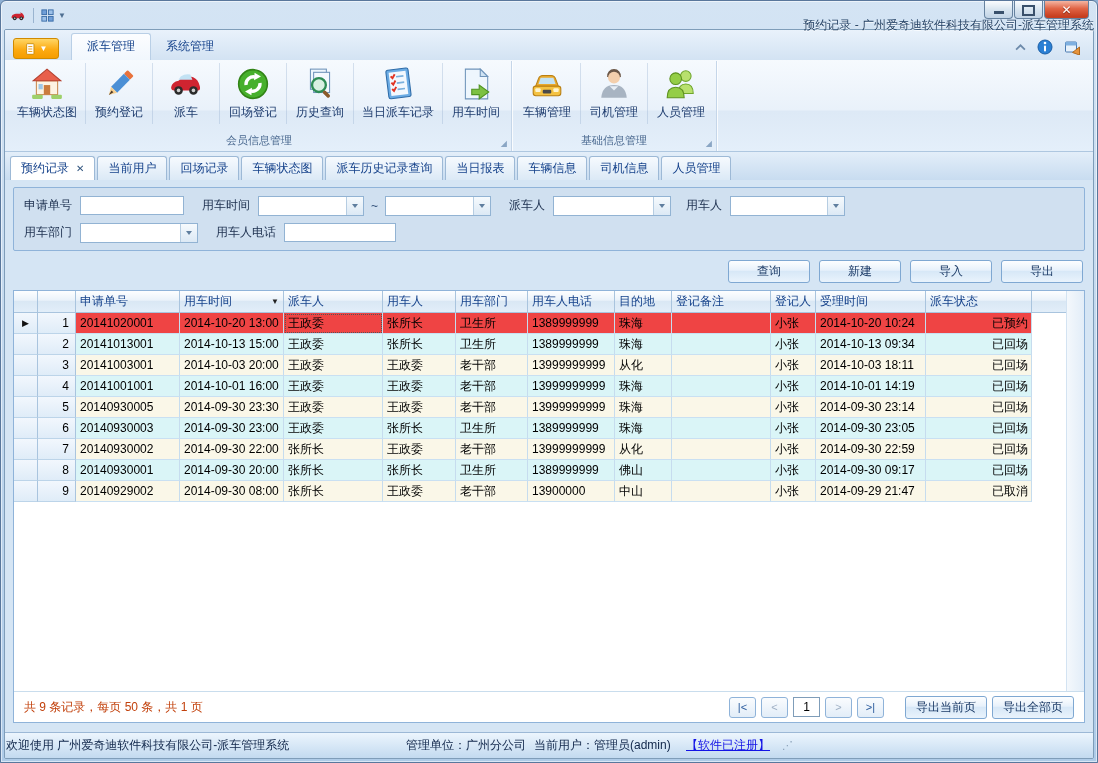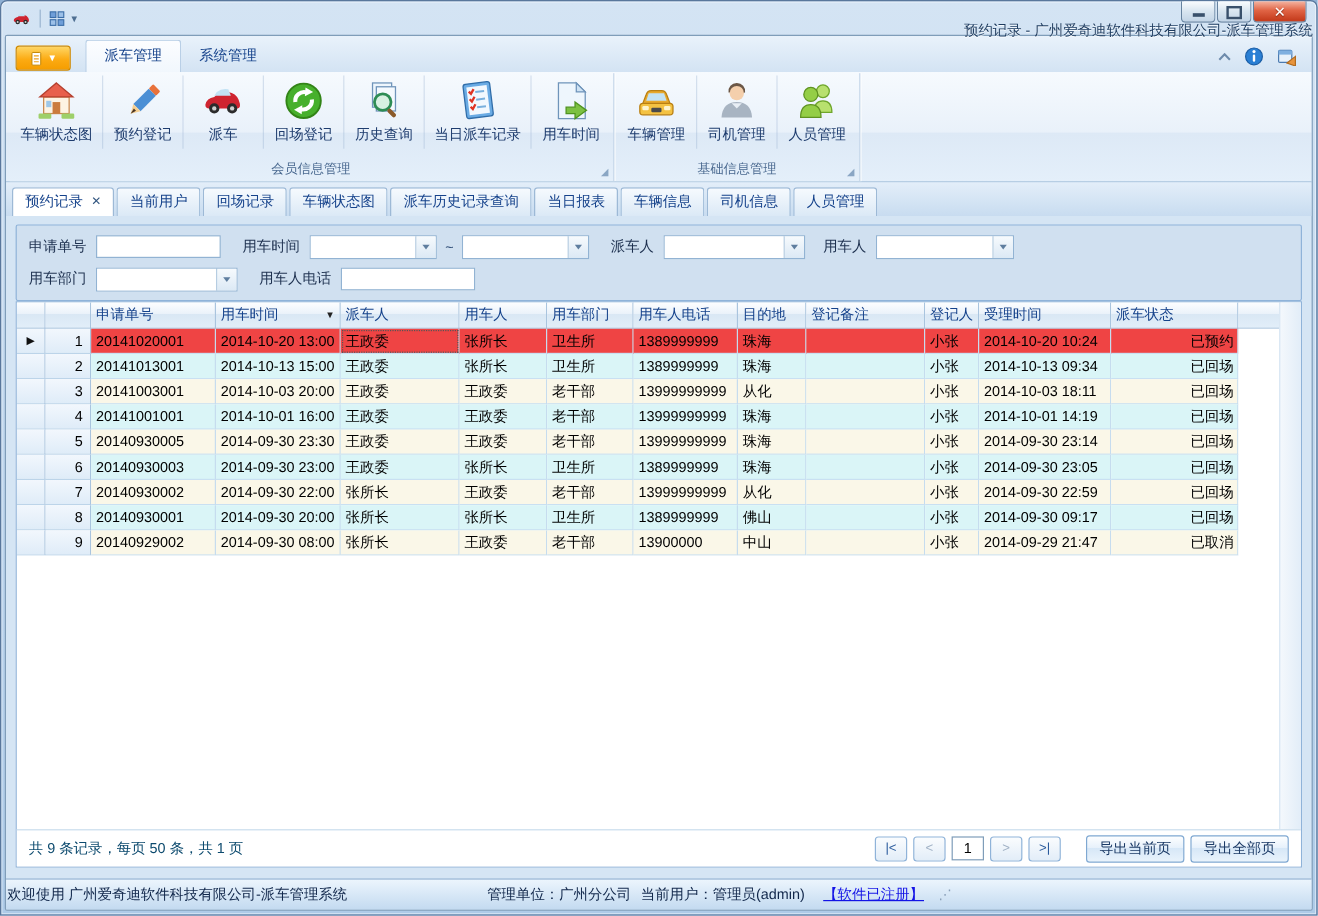--- a/index.html
+++ b/index.html
@@ -109,21 +109,21 @@
   .row-cyan  .cell:not(.rowhdr):not(.c-fill){background:#daf5f7}
   .row-cream .cell:not(.rowhdr):not(.c-fill){background:#faf7e8}
   .row-current .cell:not(.rowhdr):not(.c-fill){background:#ef4444}
   .grid-row .cell.c-status{justify-content:flex-end;padding-right:3px}
   .grid-row .cell.status-returned{background:linear-gradient(90deg,#17953a,#33a355 40%,#9ed4ae 82%,#d9eedd)}
   .grid-row .cell.status-cancelled{background:linear-gradient(90deg,#f70c0c,#f4504d 55%,#f59d9a)}
   .grid-row .cell.cell-selected{background:#fff;outline:1px dotted #555;outline-offset:-2px}
   .ind-arrow{font-size:9px;color:#111;margin:0 auto;line-height:1}
   .grid-filler{flex:1;background:#fff}
   .pager{height:30px;flex:none;border-top:1px solid #c9dded;background:#fff;display:flex;align-items:center;padding:0 10px}
-  .pager-summary{color:#0c4a6e}
+  .pager-summary{color:#c2410c}
   .pager-nav{margin-left:auto;display:flex;align-items:center;gap:5px}
   .nav-btn{width:27px;height:21px;box-sizing:border-box;border:1px solid #8fb3d9;border-radius:3px;
            background:linear-gradient(180deg,#fafcfe,#e2edf8);color:#2a5a9c;
            display:flex;align-items:center;justify-content:center;font-size:11px}
   .nav-btn.disabled{color:#9fb0c4}
   .page-input{width:27px;height:20px;border:1px solid #7f9db9;text-align:center;font:inherit;padding:0;box-sizing:border-box}
   .ml{margin-left:16px}
   
   .statusbar{height:25px;flex:none;background:linear-gradient(180deg,#ecf5fd,#c3daf0);
              border-top:1px solid #9cb8d6;display:flex;align-items:center;padding:0 1px;color:#10264a;white-space:nowrap}
@@ -387,20 +387,26 @@
           <span class="f-label">用车部门</span>
           <span class="combo cw118">
               <input class="combo-input" style="">
               <span class="combo-btn"></span>
             </span>
           <span class="f-label gap">用车人电话</span>
           <input class="f-input w112" value="" style="">
         </div>
       </div>
 
+      <div class="actions">
+        <button class="btn">查询</button>
+        <button class="btn">新建</button>
+        <button class="btn">导入</button>
+        <button class="btn">导出</button>
+      </div>
 
       <div class="grid-panel">
         <div class="grid-scroll-wrap">
           <div class="grid-main">
             <div class="grid-header">
                 <div class="h-cell c-ind"></div>
                 <div class="h-cell c-num"></div>
                 <div class="h-cell c-order">
                   <span>申请单号</span>
                 </div>

